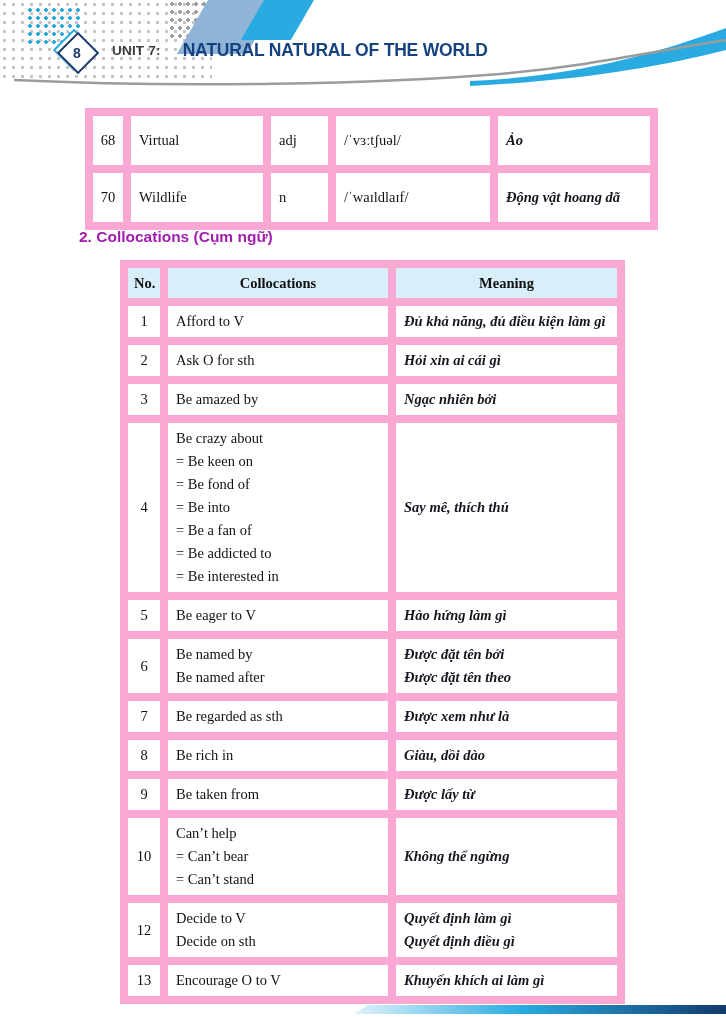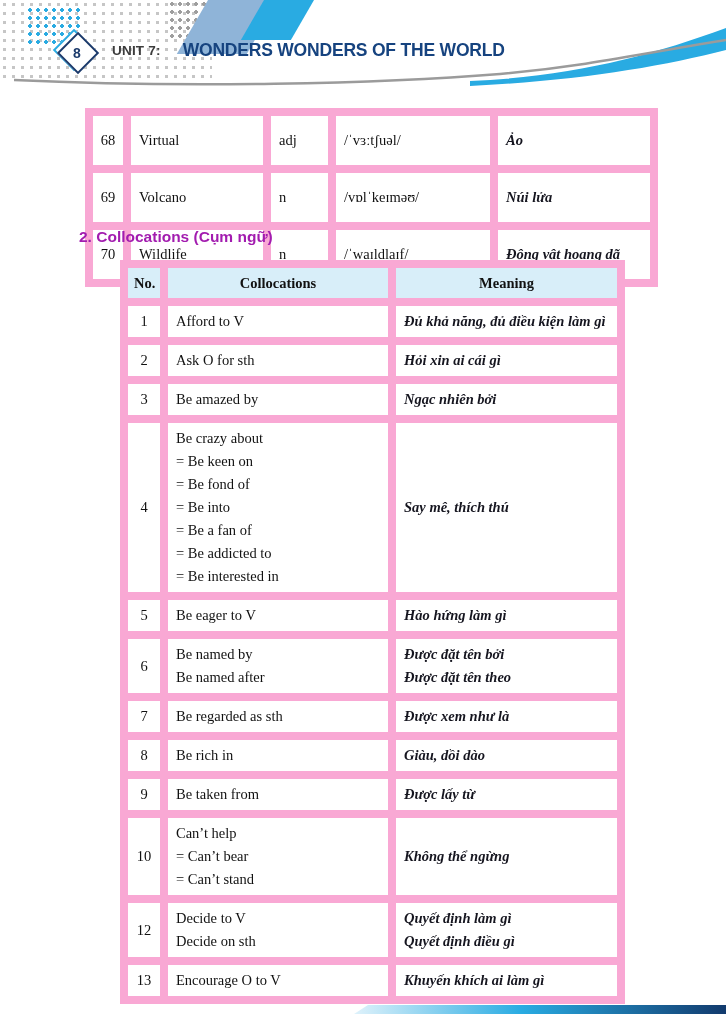--- a/index.html
+++ b/index.html
@@ -79,47 +79,40 @@
   </svg>
 
   <div class="diamond-wrap">
     <div class="diamond-accent"></div>
     <div class="diamond"></div>
     <div class="diamond-num">8</div>
   </div>
 
   <div class="title-row">
     <span class="unit-label">UNIT 7:</span>
-    <span class="unit-title">WONDERS WONDERS OF THE WORLD</span>
+    <span class="unit-title">NATURAL NATURAL OF THE WORLD</span>
   </div>
 
   <table class="vocab">
     <colgroup>
       <col style="width:38px">
         <col style="width:140px">
         <col style="width:65px">
       <col style="width:162px">
         <col style="width:160px">
     </colgroup>
     <tbody>
         <tr>
           <td class="c-no">68</td>
           <td class="c-word">Virtual</td>
           <td class="c-pos">adj</td>
           <td class="c-ipa">/ˈvɜːtʃuəl/</td>
           <td class="c-meaning">Ảo</td>
         </tr>
         <tr>
-          <td class="c-no">69</td>
-          <td class="c-word">Volcano</td>
-          <td class="c-pos">n</td>
-          <td class="c-ipa">/vɒlˈkeɪməʊ/</td>
-          <td class="c-meaning">Núi lửa</td>
-        </tr>
-        <tr>
           <td class="c-no">70</td>
           <td class="c-word">Wildlife</td>
           <td class="c-pos">n</td>
           <td class="c-ipa">/ˈwaɪldlaɪf/</td>
           <td class="c-meaning">Động vật hoang dã</td>
         </tr>
       </tbody>
   </table>
 
   <div class="heading">2. Collocations (Cụm ngữ)</div>

